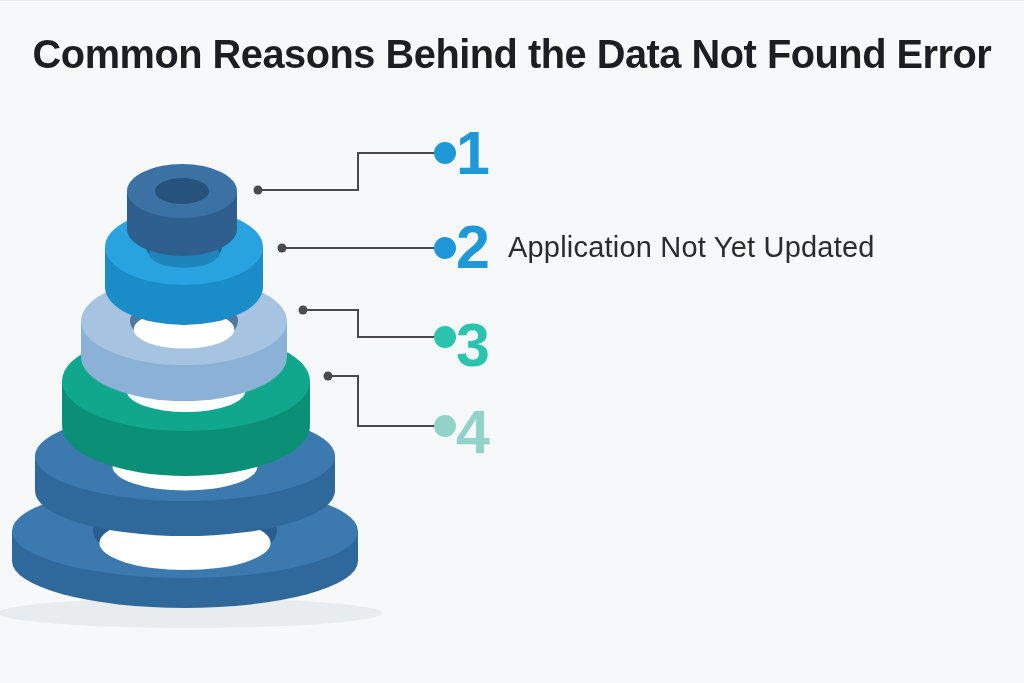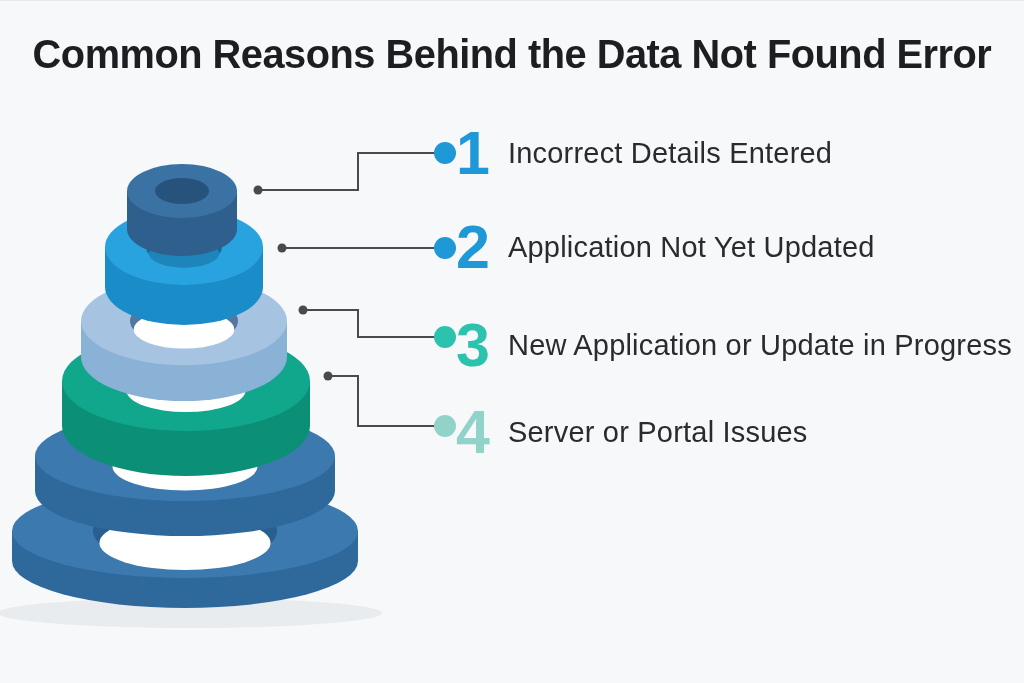--- a/index.html
+++ b/index.html
@@ -134,28 +134,25 @@
       </g>
       <g>
         <polyline points="328,375 358,375 358,425 436,425" fill="none" stroke="#4a4a4d" stroke-width="2"></polyline>
         <circle cx="328" cy="375" r="4.5" fill="#4a4a4d"></circle>
         <circle cx="445" cy="425" r="11" fill="#92d3c9"></circle>
       </g>
     </svg>
 
   <div class="item" style="top:152px">
     <span class="num" style="color: rgb(30, 152, 215);">1</span>
-    <span class="label">Incorrect Details Entered</span>
   </div>
   <div class="item" style="top:246px">
     <span class="num" style="color: rgb(30, 152, 215);">2</span>
     <span class="label">Application Not Yet Updated</span>
   </div>
   <div class="item" style="top:344px">
     <span class="num" style="color: rgb(44, 195, 174);">3</span>
-    <span class="label">New Application or Update in Progress</span>
   </div>
   <div class="item" style="top:431px">
     <span class="num" style="color: rgb(146, 211, 201);">4</span>
-    <span class="label">Server or Portal Issues</span>
   </div>
 
 </div>
 
 </body></html>

